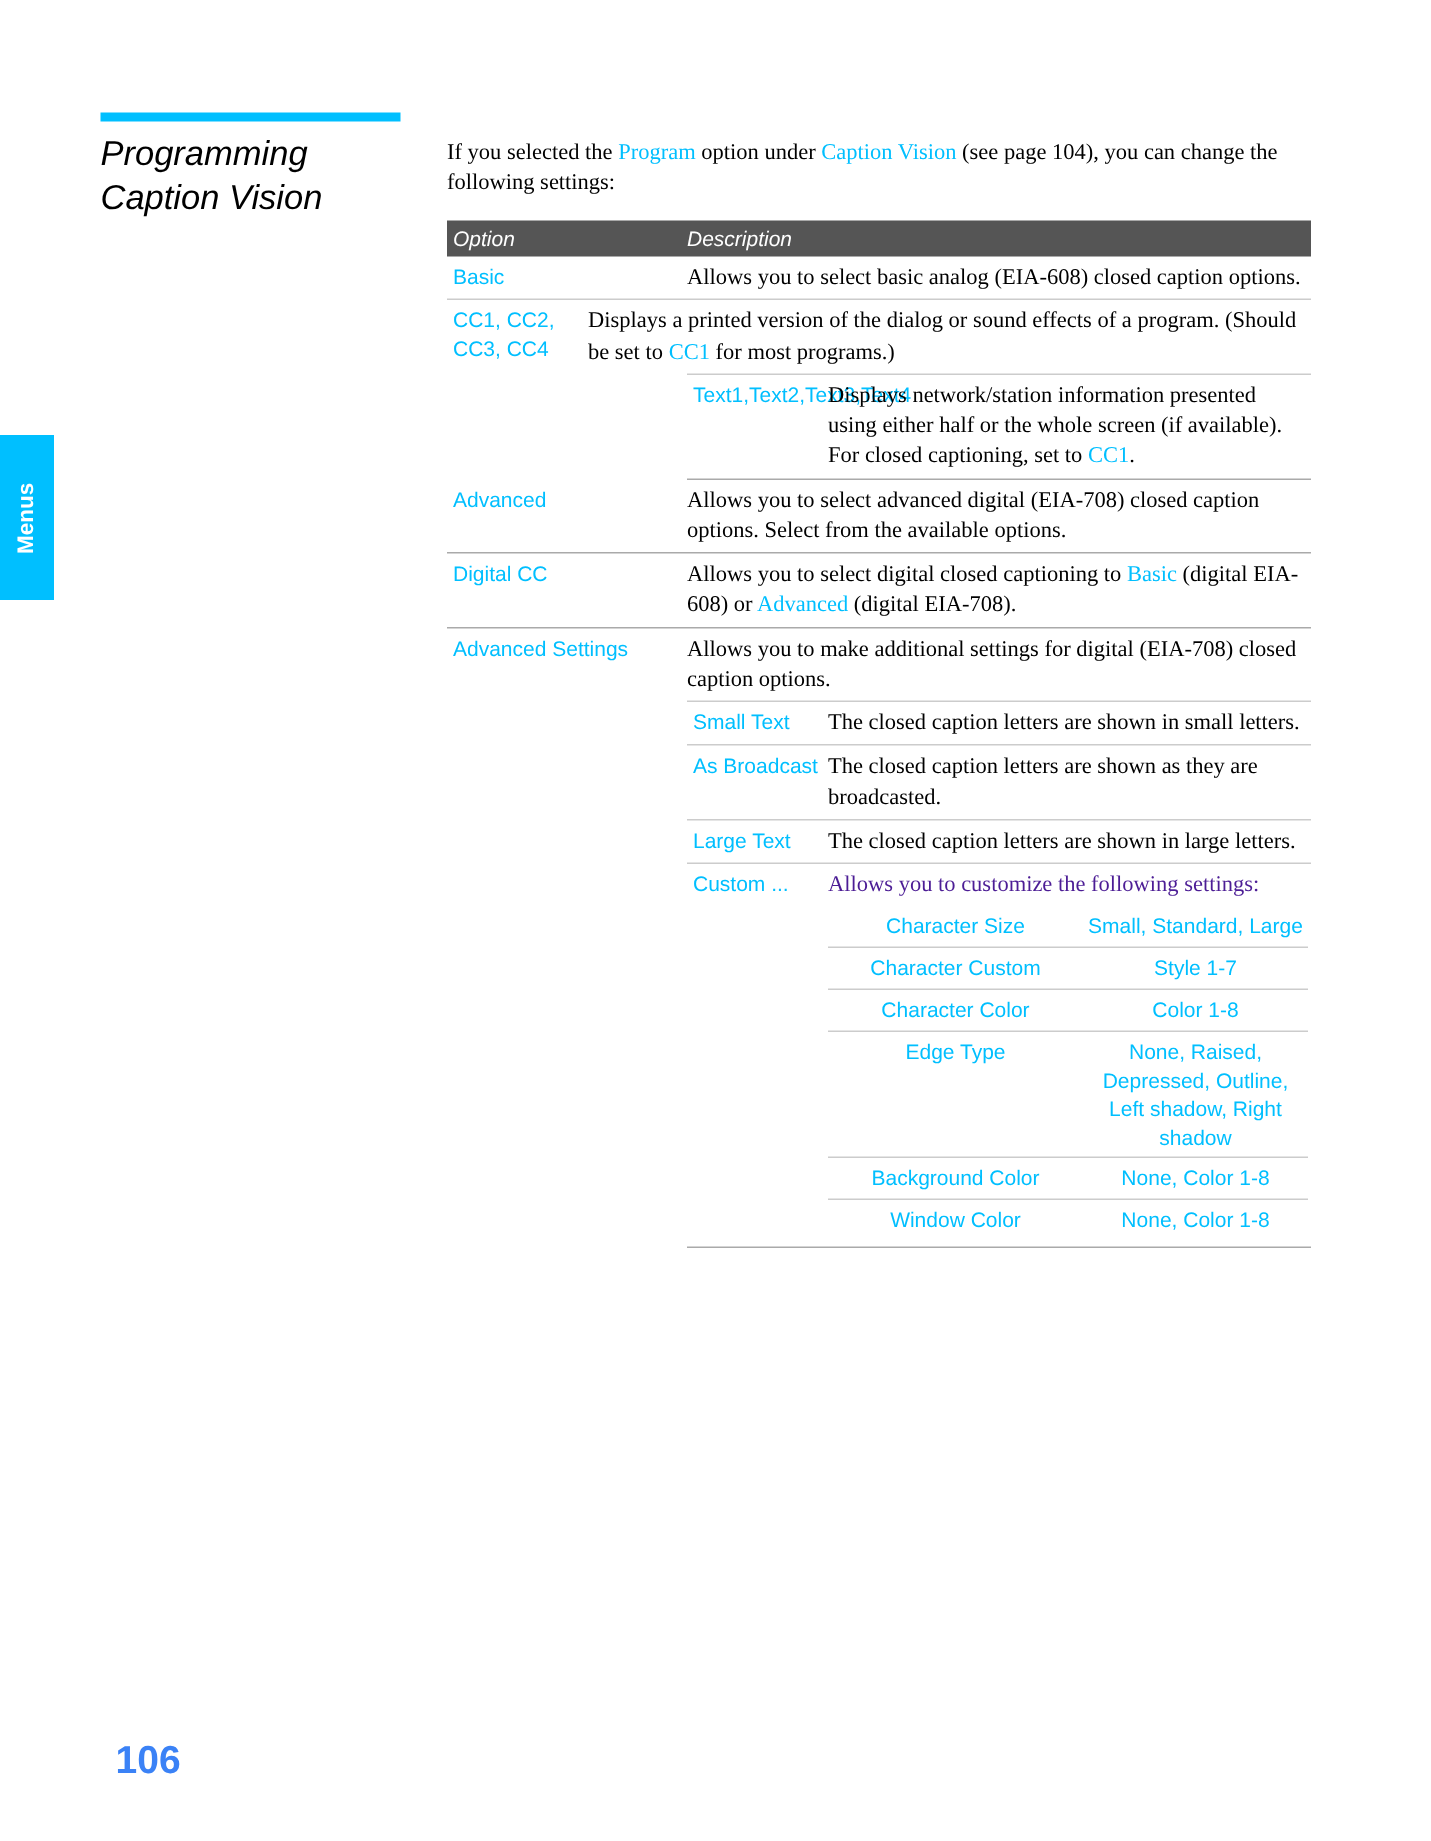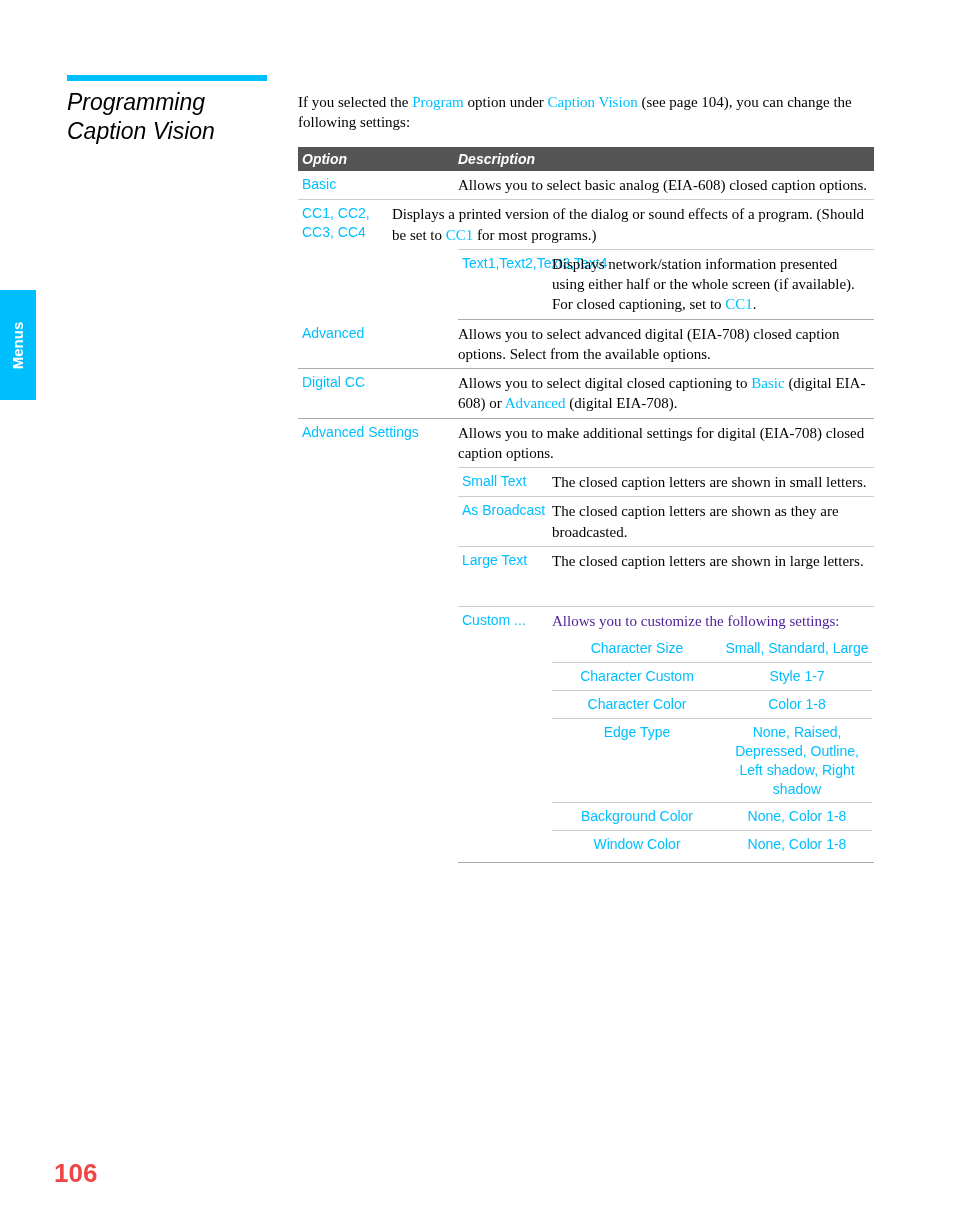--- a/index.html
+++ b/index.html
@@ -61,21 +61,21 @@
     .table-wrap {
       position: absolute;
       left: 298px;
       top: 147px;
       width: 576px;
     }
     .header-row {
       background: #555;
       color: #fff;
       font-family: Arial, Helvetica, sans-serif;
-      font-weight: bold;
+      font-weight: normal;
       font-style: italic;
       font-size: 14px;
       display: flex;
       padding: 4px 8px 4px 4px;
     }
     .header-row .h-opt { width: 156px; }
     .header-row .h-desc { flex: 1; }
     .row {
       display: flex;
       border-bottom: 1px solid #aaa;
@@ -119,26 +119,26 @@
       color: #00bfff;
       font-size: 14px;
       line-height: 1.35;
     }
     .sub-table tr:first-child td { border-top: none; }
     .sub-table td:first-child { width: 170px; }
     .no-border { border-bottom: none !important; }
     .inner-border-top { border-top: 1px solid #ccc; }
     .page-num {
       position: absolute;
-      left: 54px;
+      left: 77px;
       bottom: 38px;
       font-family: Arial, Helvetica, sans-serif;
       font-weight: bold;
       font-size: 26px;
-      color: #ef4444;
+      color: #3b82f6;
     }
   </style>
 </head>
 <body>
 
 <div class="side-tab">
   <span>Menus</span>
 </div>
 
 <div class="accent-bar"></div>
@@ -193,21 +193,21 @@
     <div class="sub-desc">The closed caption letters are shown in small letters.</div>
   </div>
   <div class="row no-border inner-border-top" style="margin-left:160px;">
     <div class="sub-label">As Broadcast</div>
     <div class="sub-desc">The closed caption letters are shown as they are broadcasted.</div>
   </div>
   <div class="row no-border inner-border-top" style="margin-left:160px;">
     <div class="sub-label">Large Text</div>
     <div class="sub-desc">The closed caption letters are shown in large letters.</div>
   </div>
-  <div class="row inner-border-top" style="margin-left:160px;margin-top:31px;">
+  <div class="row inner-border-top" style="margin-left:160px;">
     <div class="sub-label">Custom ...</div>
     <div class="sub-desc">
       <span style="font-family:'Times New Roman',serif;color:#4c1d95;">Allows you to customize the following settings:</span>
       <table class="sub-table">
         <tbody id="custom-rows">
             <tr>
               <td>Character Size</td>
               <td>Small, Standard, Large</td>
             </tr>
             <tr>

